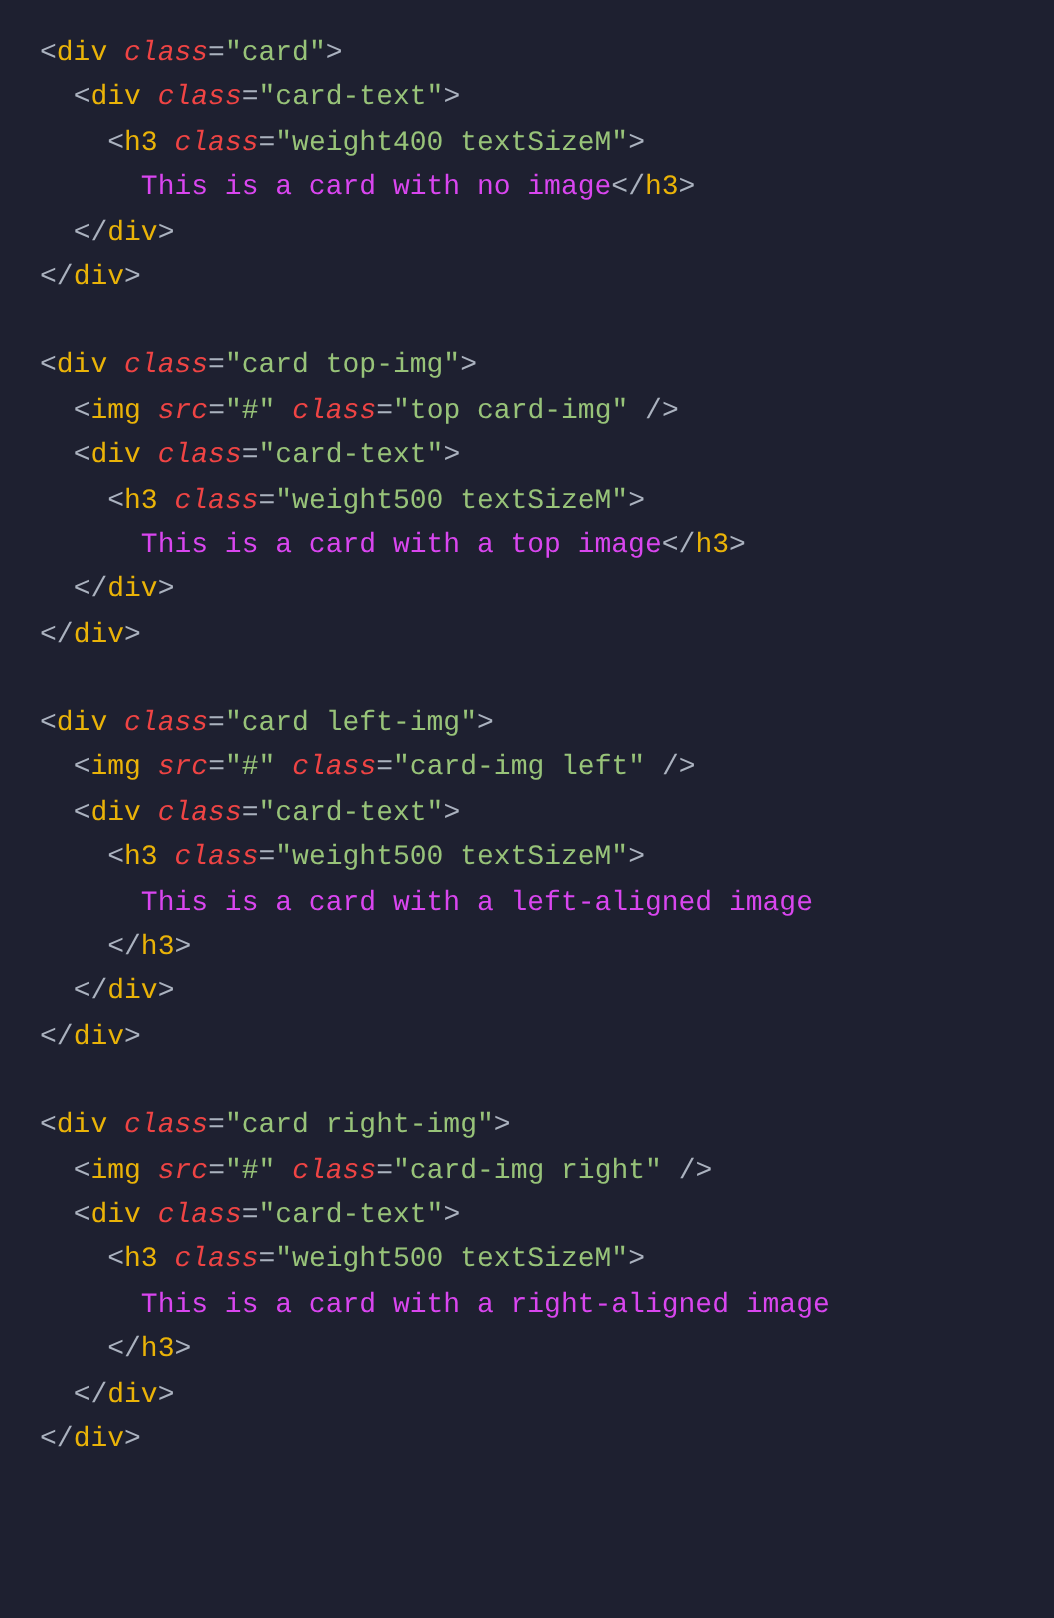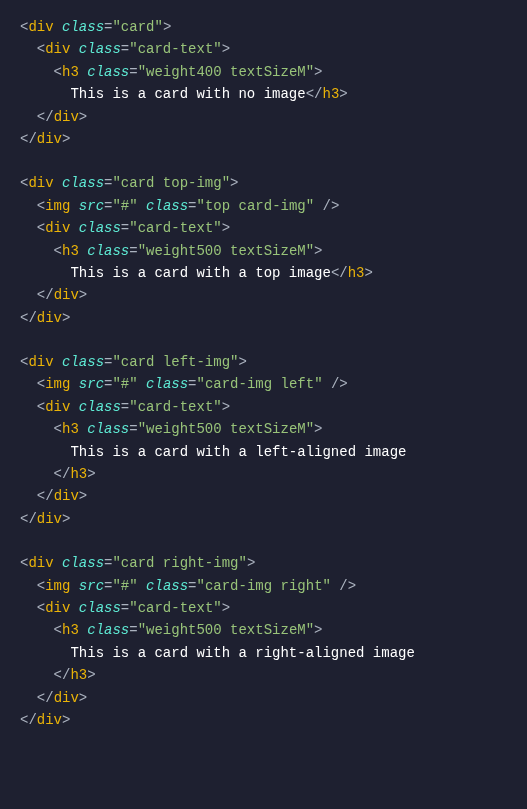--- a/index.html
+++ b/index.html
@@ -23,25 +23,25 @@
       white-space: pre;
     }
 
     .line {
       display: block;
       padding: 0 4px;
     }
 
     
     .tag { color: #eab308; }          
-    .attr-name { color: #5eead4; font-family: Liberation Mono, monospace; }    
+    .attr-name { color: #ef4444; font-family: Liberation Mono, monospace; }    
     .attr-value { color: #98c379; }   
     .equals { color: #abb2bf; }       
     .punct { color: #abb2bf; }        
-    .text-content { color: #ffffff; }      
+    .text-content { color: #d946ef; }      
 
     
     .attr-name {
       font-style: italic;
     }
 
     .empty-line {
       display: block;
       height: 22px;
     }

